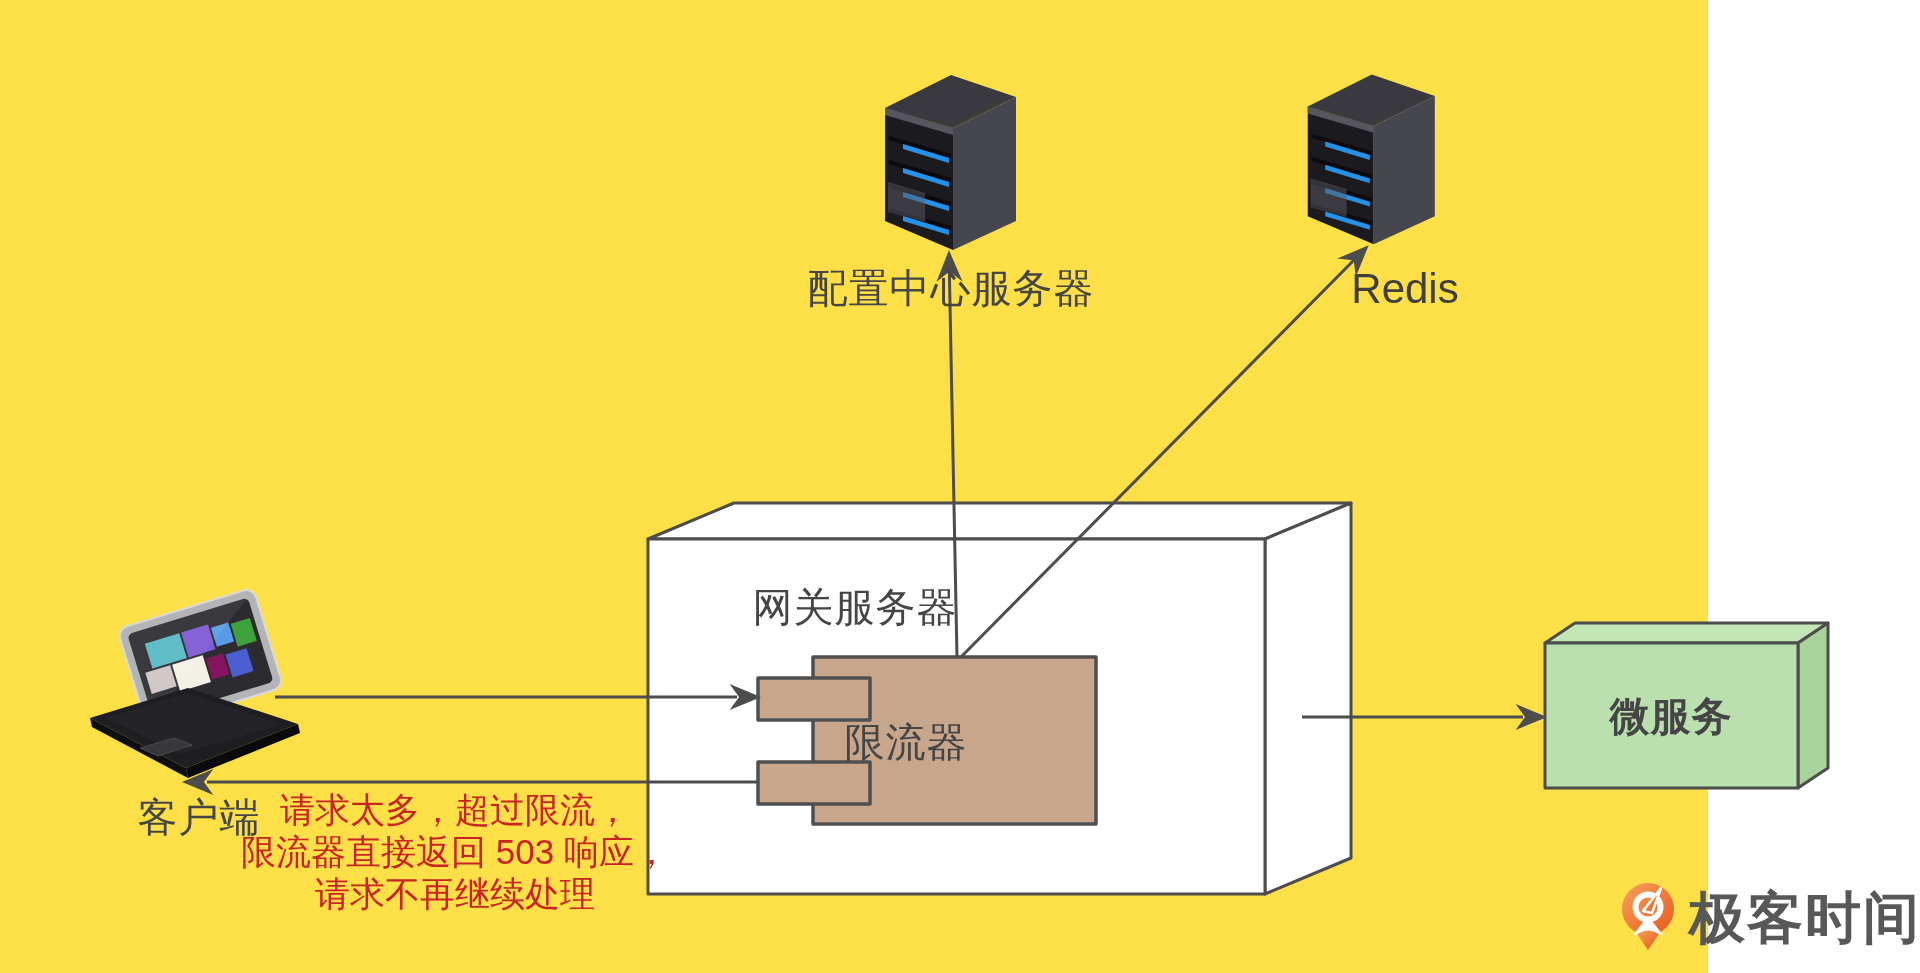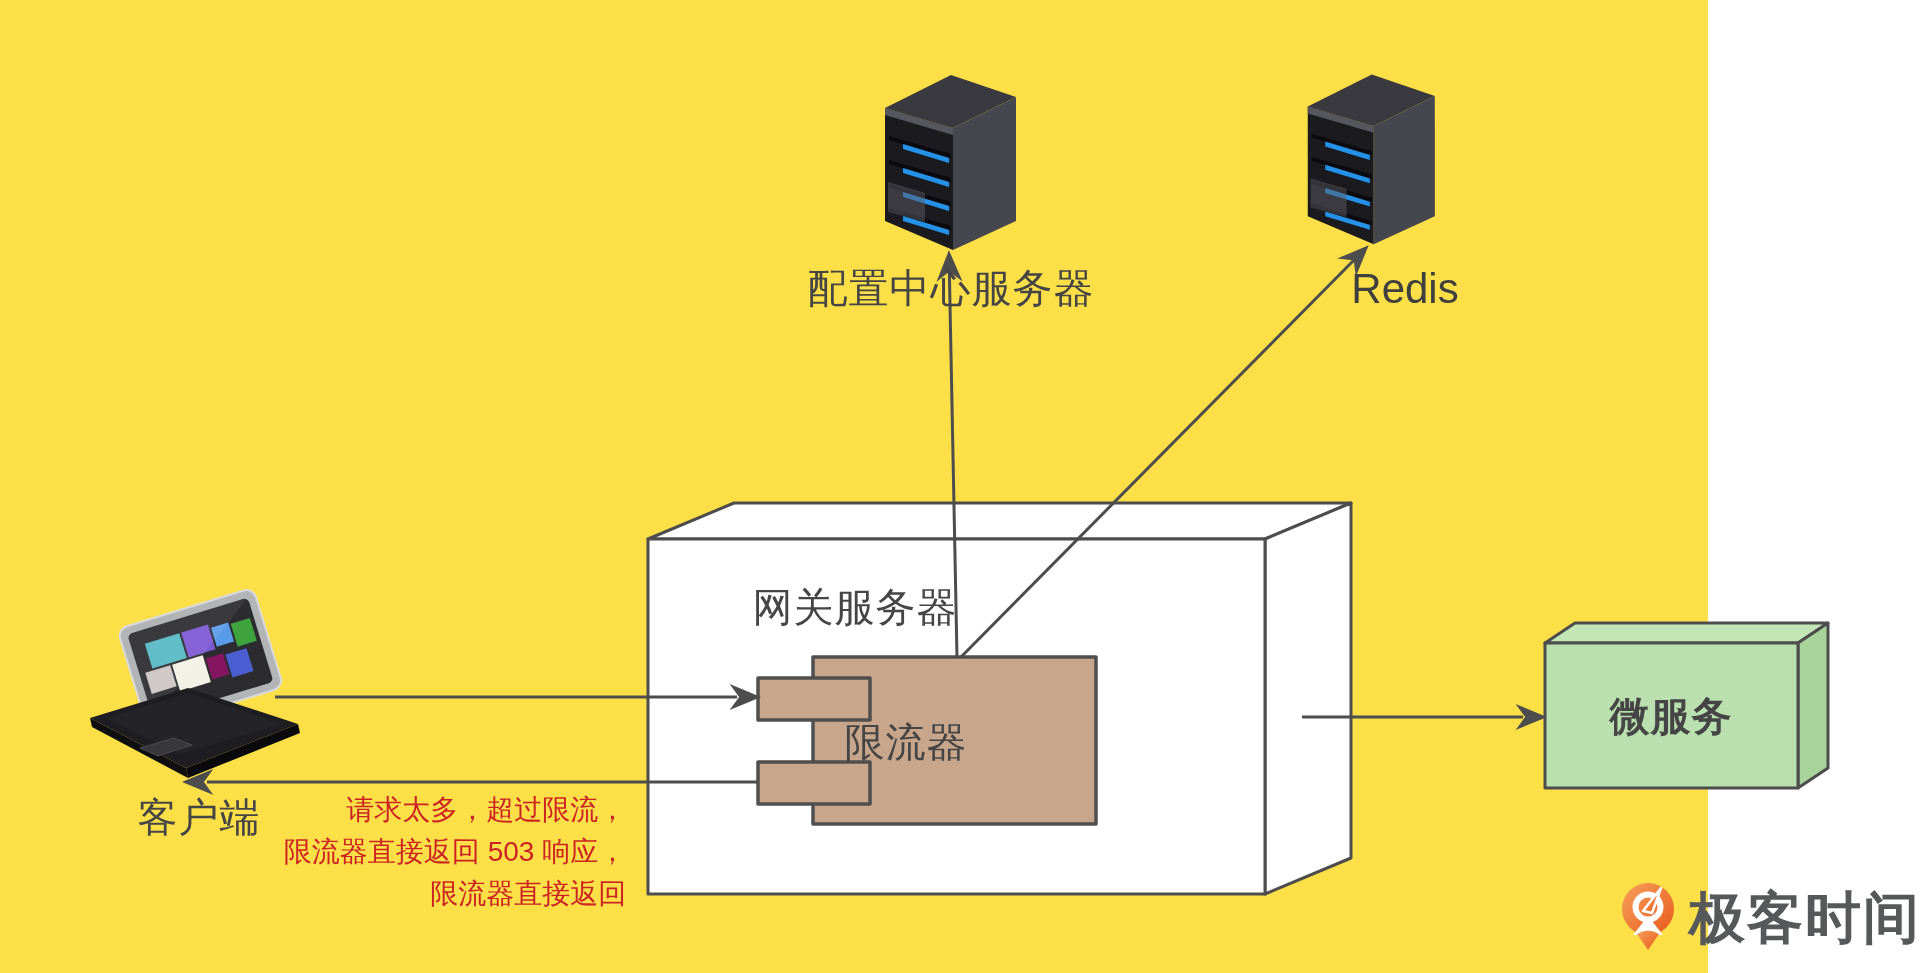--- a/index.html
+++ b/index.html
@@ -4,21 +4,21 @@
 <style>
   html,body{margin:0;padding:0;background:#ffffff;}
   body{width:1920px;height:973px;overflow:hidden;
        font-family:"Liberation Sans","DejaVu Sans",sans-serif;}
   .stage{position:relative;width:1708px;height:973px;background:#fde047;}
   .stage svg.canvas{position:absolute;left:0;top:0;}
   .lbl{position:absolute;transform:translate(-50%,-50%);
        font-size:40px;color:#454545;white-space:nowrap;letter-spacing:1px;}
   .lbl-latin{font-size:42px;color:#3f3f3f;letter-spacing:0;}
   .note{position:absolute;left:455px;top:852px;transform:translate(-50%,-50%);
-        text-align:right;font-size:28px;line-height:42px;color:#cb2323;
+        text-align:center;font-size:35px;line-height:42px;color:#cb2323;
         white-space:nowrap;}
   .logo-text{position:absolute;left:1689px;top:919px;transform:translate(0,-50%);
         font-size:56px;font-weight:600;color:#57585a;letter-spacing:2px;
         white-space:nowrap;}
 </style>
 </head>
 <body>
 
 <div class="stage">
 
@@ -135,18 +135,18 @@
 
   <div class="lbl" style="left:906px;top:742px;">限流器</div>
 
   <div class="lbl" style="left:1671px;top:716px;font-weight:bold;">微服务</div>
 
   <div class="lbl" style="left:187px;top:817px;margin-left:12px;">客户端</div>
 
   <div class="note">
     <div>请求太多，超过限流，</div>
     <div>限流器直接返回 503 响应，</div>
-    <div>限流器直接返回</div>
+    <div>请求不再继续处理</div>
   </div>
 
   <div class="logo-text">极客时间</div>
 
 </div>
 
 </body></html>

